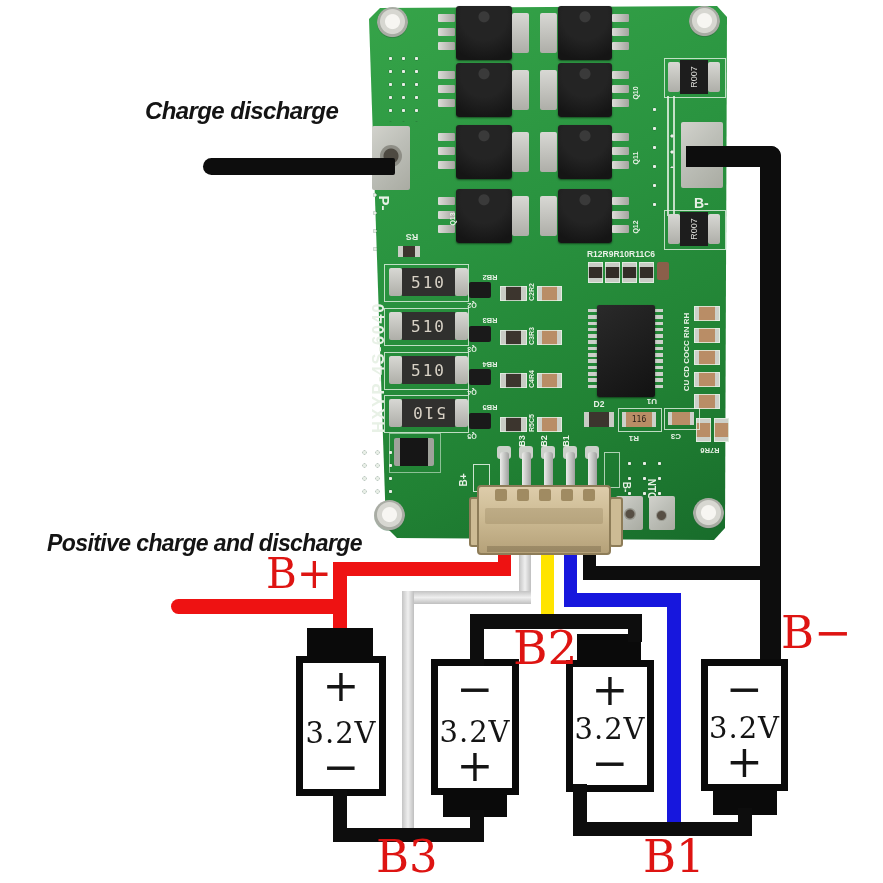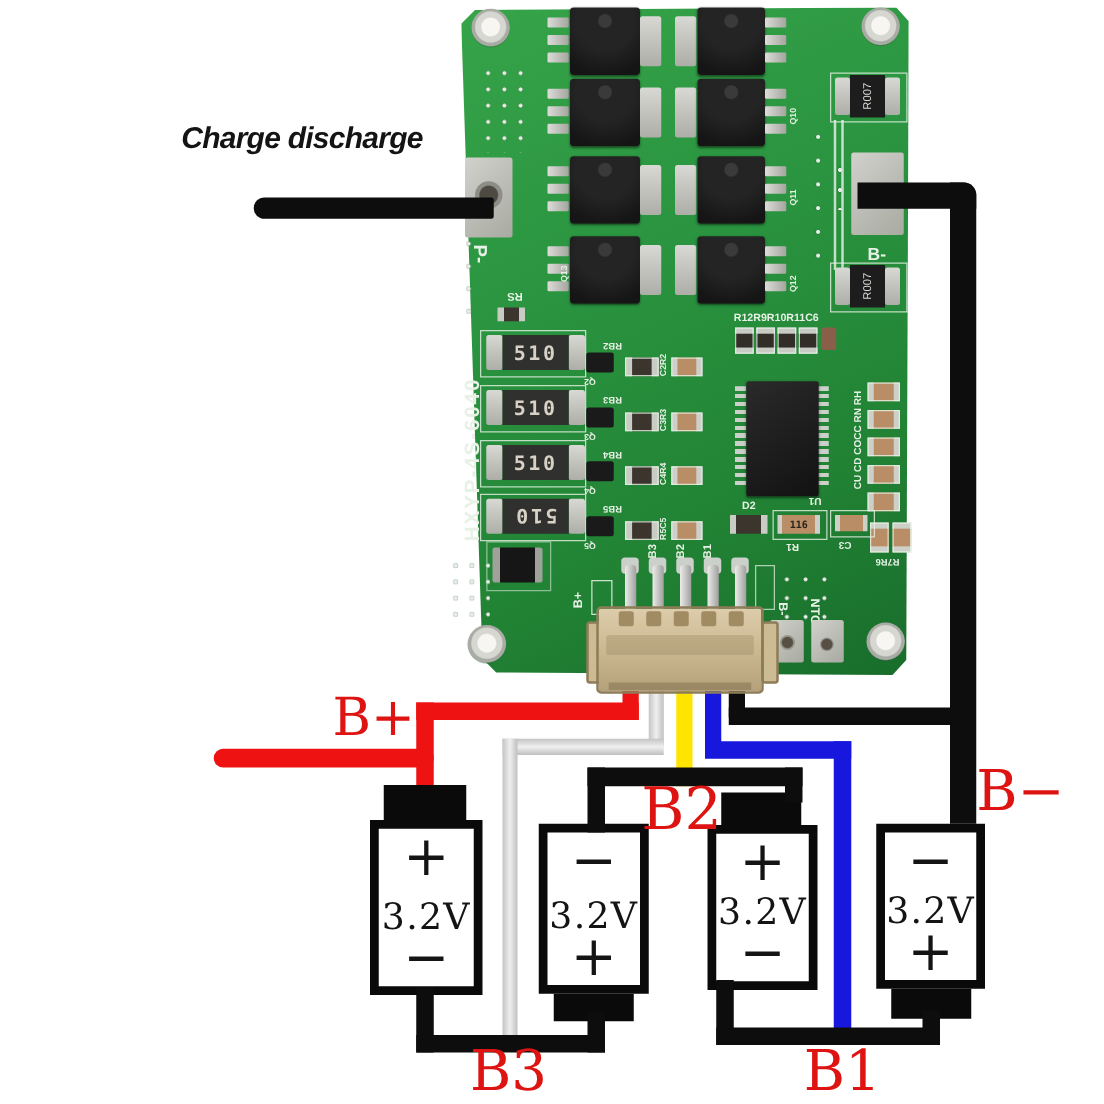--- a/index.html
+++ b/index.html
@@ -32,30 +32,31 @@
   .bluewire{background:#1717dd;}
   .batt{background:#fff;border:7px solid #0a0a0a;display:flex;flex-direction:column;align-items:center;
         font-family:"DejaVu Serif",serif;color:#141414;}
   .cap{background:#0a0a0a;}
   .tg{font-size:44px;line-height:46px;}
   .volt{margin-top:auto;font-size:29px;line-height:30px;letter-spacing:1px;}
   .bg{font-size:44px;line-height:38px;margin-bottom:3px;}
   .rlabel{font-family:"DejaVu Serif",serif;color:#de1412;line-height:1;white-space:nowrap;}
   .pinmetal{background:linear-gradient(90deg,#ececea,#9fa09e);border-radius:3px;}
   .resbody{display:flex;align-items:center;justify-content:center;
-           font-family:"DejaVu Sans Mono",monospace;font-weight:700;color:#d8d2c6;}
+           font-family:"DejaVu Sans Mono",monospace;font-weight:400;color:#d8d2c6;}
 </style>
 </head>
 <body>
 
 <div id="stage">
 
   <div class="a ann" style="left:145px;top:100px;">
     <div>Charge discharge</div>
   </div>
+  <div class="a ann" style="left:47px;top:532px;font-size:23px;">Positive charge and discharge</div>
 
   <div class="a pcb" style="left:366px;top:4px;width:364px;height:540px;"></div>
 
   <div class="a hole" style="left:377px;top:7px;"></div>
   <div class="a hole" style="left:689px;top:6px;"></div>
   <div class="a hole" style="left:374px;top:500px;"></div>
   <div class="a hole" style="left:693px;top:498px;"></div>
 
   <div class="a vias" style="left:384px;top:52px;width:40px;height:70px;background-size:13px 13px;"></div>
   <div class="a vias" style="left:366px;top:150px;width:12px;height:104px;background-size:18px 18px;"></div>

